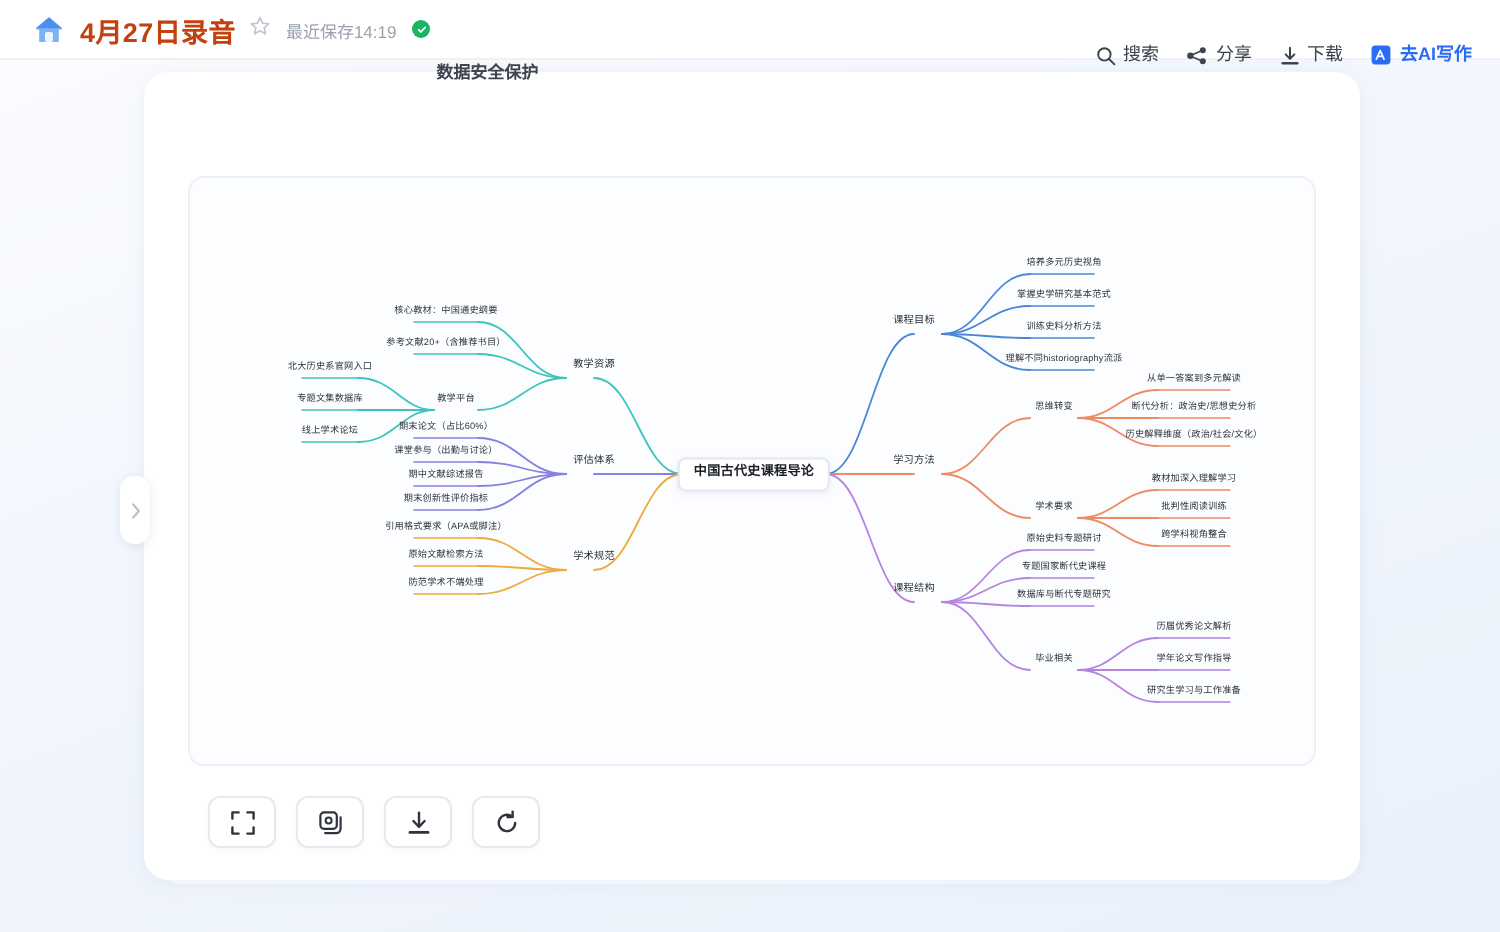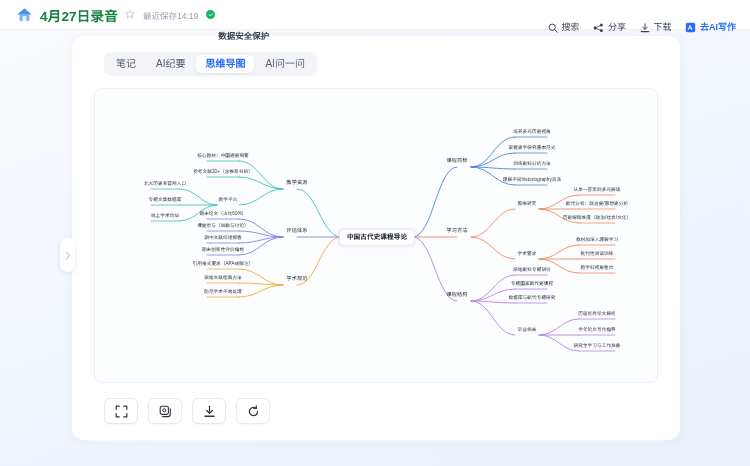--- a/index.html
+++ b/index.html
@@ -26,21 +26,21 @@
   }
   .home-icon {
     width: 17px; height: 16px;
     flex: 0 0 auto;
     margin-right: 7px;
     display: flex; align-items: center; justify-content: center;
   }
   .doc-title {
     font-size: 13.5px;
     font-weight: bold;
-    color: #15803d;
+    color: #c2410c;
     letter-spacing: .2px;
     white-space: nowrap;
   }
   .star-icon {
     margin-left: 7px;
     color: #c2c7d0;
     font-size: 10px;
     line-height: 1;
   }
   .save-status {
@@ -270,26 +270,20 @@
     <svg width="6" height="9" viewBox="0 0 6 9">
       <path d="M1.6 1.2 4.4 4.5 1.6 7.8" fill="none" stroke="#b9c0cc" stroke-width="1.1" stroke-linecap="round" stroke-linejoin="round"></path>
     </svg>
   </span>
 </div>
 
 <div class="card-shadow-under"></div>
 
 <div class="card">
 
-  <div class="tabs">
-    <div class="tab">笔记</div>
-    <div class="tab">AI纪要</div>
-    <div class="tab active">思维导图</div>
-    <div class="tab">AI问一问</div>
-  </div>
 
   <div class="canvas">
 
     <svg width="564" height="295" viewBox="0 0 564 295">
       <g fill="none" stroke-width="0.9" stroke-linecap="round">
 
         <path d="M246 148 C226 148 222 100 202 100" stroke="#3ec4bd"></path>
         <path d="M246 148 C226 148 222 148 202 148" stroke="#8a7ee0"></path>
         <path d="M246 148 C226 148 222 196 202 196" stroke="#efa93c"></path>
 

